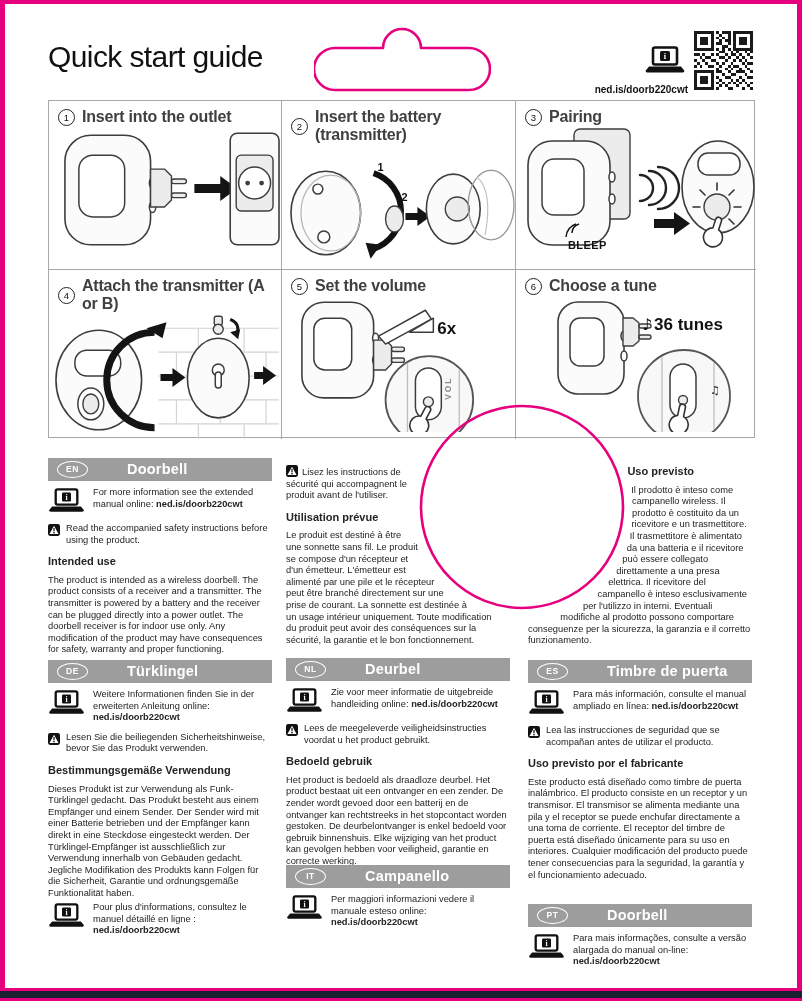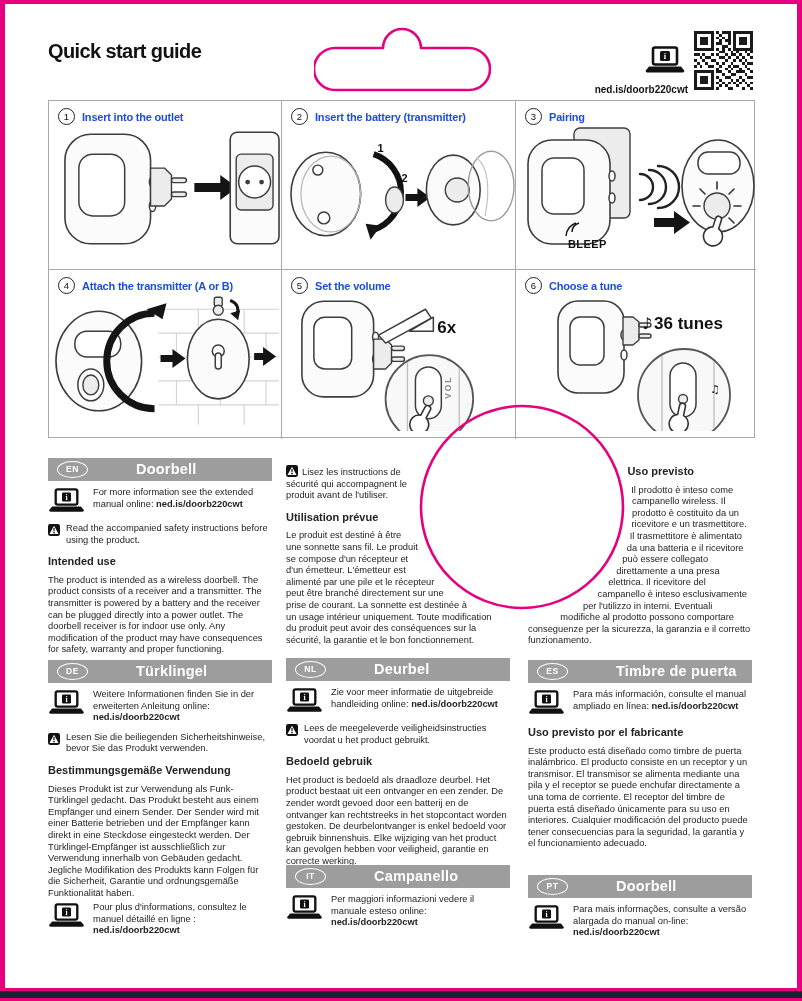--- a/index.html
+++ b/index.html
@@ -6,38 +6,38 @@
   .page{position:relative;width:802px;height:1001px;background:#fff;overflow:hidden;
         font-family:"Liberation Sans",sans-serif;color:#1e1e1e;}
   
   .trim-left{position:absolute;left:0;top:0;width:5px;height:100%;background:#e6007e;}
   .trim-right{position:absolute;right:0;top:0;width:5px;height:100%;background:#e6007e;}
   .trim-top{position:absolute;left:0;top:0;width:100%;height:4px;background:#e6007e;}
   .trim-bottom{position:absolute;left:0;bottom:0;width:100%;height:13px;background:#e6007e;}
   .trim-bottom-dark{position:absolute;left:0;bottom:3px;width:100%;height:7px;background:#1b2132;}
 
   
-  .title{position:absolute;left:48px;top:40px;font-size:20px;font-weight:bold;letter-spacing:-0.6px;color:#111;}
+  .title{position:absolute;left:48px;top:40px;font-size:30px;font-weight:normal;letter-spacing:-0.6px;color:#111;}
   .model{position:absolute;left:48px;top:82px;font-size:11px;font-weight:bold;color:#111;margin-top:36px;}
   .hanger{position:absolute;left:314px;top:26px;}
   .hdr-laptop{position:absolute;left:645px;top:46px;width:40px;height:30px;}
   .hdr-url{position:absolute;left:570px;top:84px;width:118px;text-align:right;font-size:10px;font-weight:bold;color:#111;}
   .qr{position:absolute;left:694px;top:31px;width:59px;height:59px;}
 
   
   .panels{position:absolute;left:48px;top:100px;width:707px;height:338px;display:grid;
           grid-template-columns:233px 234px 240px;grid-template-rows:169px 169px;
           border:1px solid #a8a8a8;box-sizing:border-box;background:#fff;}
   .panel{position:relative;border-right:1px solid #a8a8a8;border-bottom:1px solid #a8a8a8;box-sizing:border-box;overflow:hidden;}
   .panel:nth-child(3n){border-right:none;}
   .panel:nth-child(n+4){border-bottom:none;}
   .panel-head{display:flex;align-items:center;gap:7px;padding:7px 8px 1px 9px;}
   .stepnum{width:15px;height:15px;border:1.2px solid #222;border-radius:50%;font-size:9.5px;
            display:flex;align-items:center;justify-content:center;flex:none;color:#111;}
-  .steptitle{font-size:11px;font-weight:bold;letter-spacing:-0.2px;color:#1d4ed8;}
+  .steptitle{font-size:16px;font-weight:bold;letter-spacing:-0.2px;color:#404040;}
   .illus{display:block;width:100%;height:136px;}
 
   
   .ol{fill:#fbfbfb;stroke:#3d3d3d;stroke-width:1.6;stroke-linejoin:round;}
   .w{fill:#fff;stroke:#3d3d3d;stroke-width:1.5;stroke-linejoin:round;}
   .g{fill:#ececec;stroke:#3d3d3d;stroke-width:1.4;stroke-linejoin:round;}
   .a{fill:#141414;stroke:none;}
   .d{fill:#3d3d3d;}
   .wave{fill:none;stroke:#222;stroke-width:2.4;stroke-linecap:round;}
   .ray{stroke:#333;stroke-width:1.6;stroke-linecap:round;}
@@ -48,21 +48,21 @@
   .bleep{font-size:11px;font-weight:bold;fill:#111;letter-spacing:0.4px;font-family:"Liberation Sans",sans-serif;}
   .vol{font-size:8.5px;font-weight:bold;fill:#8a8a8a;letter-spacing:2px;font-family:"Liberation Sans",sans-serif;}
   .note{font-size:16px;fill:#111;font-family:"DejaVu Sans",sans-serif;}
   .note-sm{font-size:11px;fill:#222;font-family:"DejaVu Sans",sans-serif;}
 
   
   .diecut{position:absolute;left:0;top:0;pointer-events:none;z-index:6;}
 
   
   .section{position:absolute;width:224px;font-size:9.3px;line-height:11.6px;color:#232323;z-index:3;}
-  .langbar{height:23px;background:#9d9d9d;display:flex;align-items:center;gap:9px;padding-left:9px;}
+  .langbar{height:23px;background:#9d9d9d;display:flex;align-items:center;padding-left:9px;}
   .langcode{width:29px;height:15px;border:1.5px solid #fff;border-radius:50%;color:#fff;font-size:8.5px;
             font-weight:bold;display:flex;align-items:center;justify-content:center;letter-spacing:0.5px;flex:none;}
   .langname{color:#fff;font-size:14.5px;font-weight:bold;letter-spacing:0.2px;margin-left:39px;}
   .inforow{display:flex;gap:8px;margin-top:6px;align-items:flex-start;}
   .laptop{width:37px;height:27px;flex:none;margin-top:1px;}
   .warnrow{display:flex;gap:6px;margin-top:8px;align-items:flex-start;}
   .warnicon{width:12px;height:12px;flex:none;margin-top:1px;}
   .warnicon-inline{width:12px;height:12px;vertical-align:-2px;margin-right:4px;}
   .usetitle{font-weight:bold;margin-top:10px;font-size:11px;}
   .usebody{margin-top:7px;}
@@ -422,25 +422,31 @@
     <div class="langbar">
       <span class="langcode">ES</span>
       <span class="langname">Timbre de puerta</span>
     </div>
     <div class="inforow">
       <svg class="laptop" viewBox="0 0 40 30">
           <use href="#ic-laptop"></use>
         </svg>
       <div><span>Para más información, consulte el manual ampliado en línea:</span> <b>ned.is/doorb220cwt</b></div>
     </div>
+    <div class="warnrow">
+      <svg class="warnicon" viewBox="0 0 14 14">
+          <use href="#ic-warn"></use>
+        </svg>
+      <div>Lea las instrucciones de seguridad que se acompañan antes de utilizar el producto.</div>
+    </div>
     <div class="usetitle">Uso previsto por el fabricante</div>
     <div class="usebody">Este producto está diseñado como timbre de puerta inalámbrico. El producto consiste en un receptor y un transmisor. El transmisor se alimenta mediante una pila y el receptor se puede enchufar directamente a una toma de corriente. El receptor del timbre de puerta está diseñado únicamente para su uso en interiores. Cualquier modificación del producto puede tener consecuencias para la seguridad, la garantía y el funcionamiento adecuado.</div>
   </div>
 
-  <div class="section" style="left:528px;top:875px">
+  <div class="section" style="left:528px;top:904px">
     <div class="langbar">
       <span class="langcode">PT</span>
       <span class="langname">Doorbell</span>
     </div>
     <div class="inforow">
       <svg class="laptop" viewBox="0 0 40 30">
           <use href="#ic-laptop"></use>
         </svg>
       <div><span>Para mais informações, consulte a versão alargada do manual on-line:</span> <b>ned.is/doorb220cwt</b></div>
     </div>

